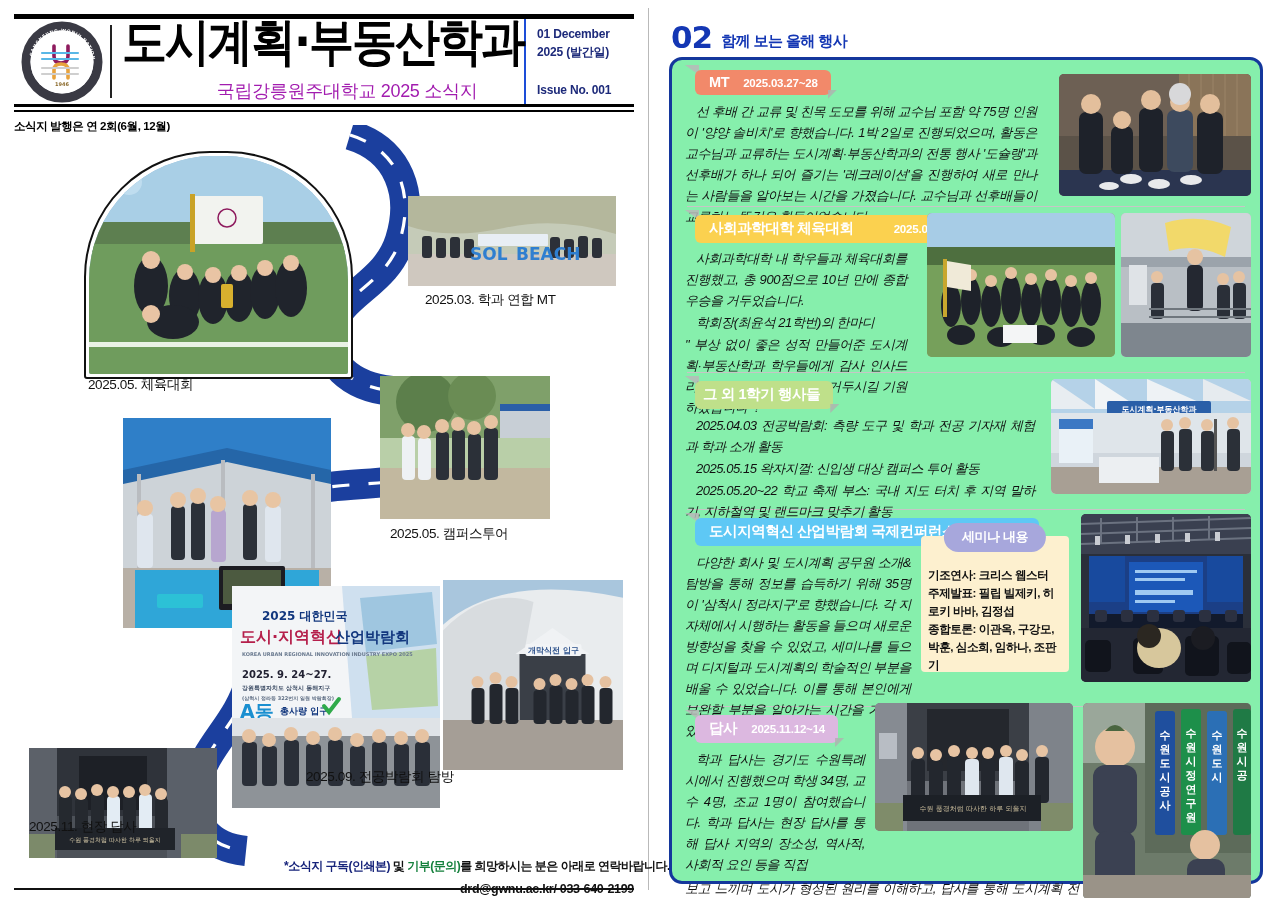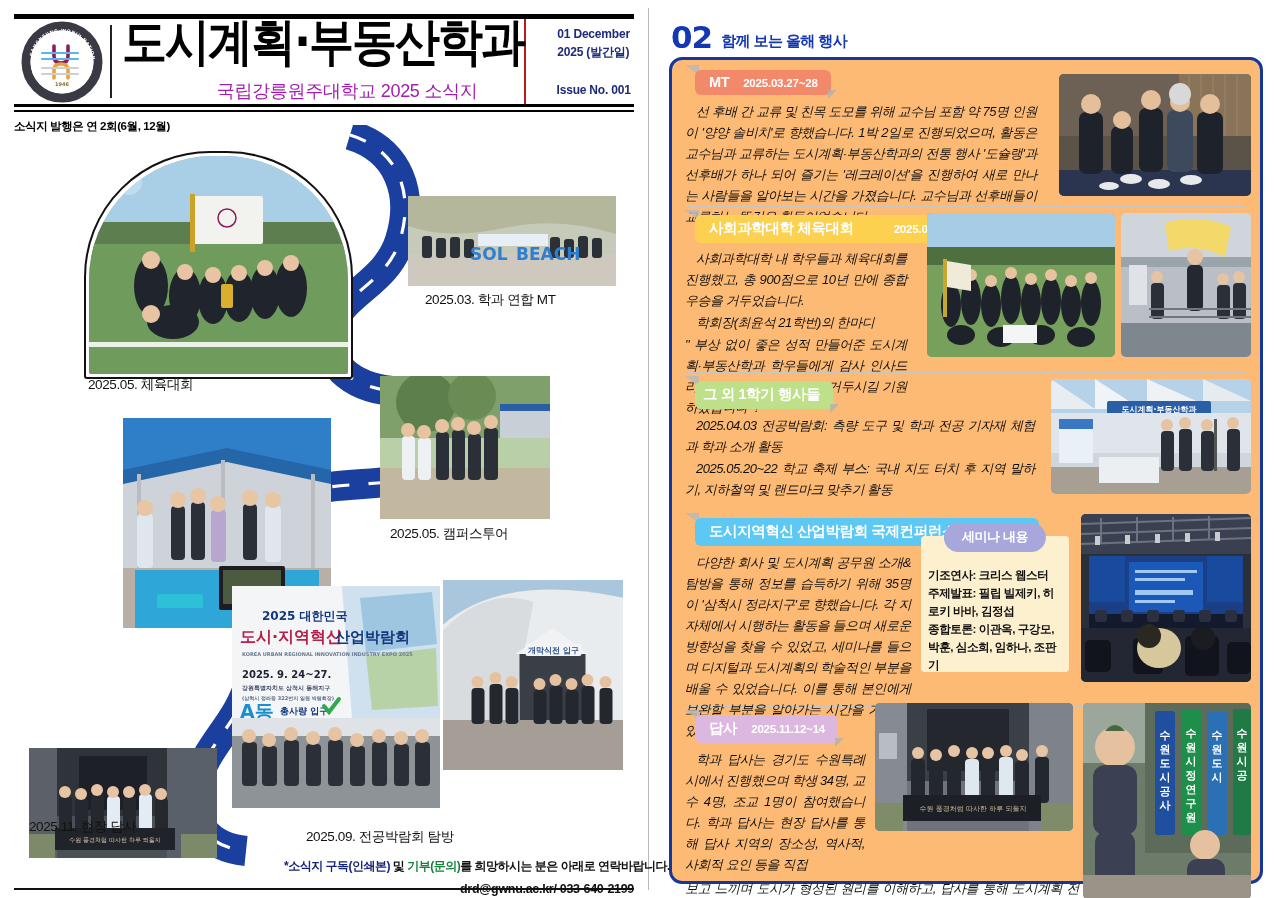--- a/index.html
+++ b/index.html
@@ -105,29 +105,28 @@
     font-size: 18px;
     font-weight: 500;
     color: #a21caf;
     letter-spacing: -0.3px;
     white-space: nowrap;
     margin-left: 48px;
   }
   .mast-right {
     width: 126px;
     flex: 0 0 auto;
-    border-left: 2px solid #b91c1c;
+    border-left: 2px solid #1d4ed8;
     padding-left: 11px;
     display: flex;
     flex-direction: column;
     justify-content: space-between;
     padding-top: 6px;
     padding-bottom: 7px;
     box-sizing: border-box;
-    align-items: center;
   }
   .mast-date {
     font-size: 12px;
     font-weight: 800;
     color: #1d2a7a;
     line-height: 1.5;
     letter-spacing: -0.2px;
   }
   .mast-issue {
     font-size: 12px;
@@ -256,21 +255,21 @@
     position: relative;
     top: -2px;
   }
 
   .card {
     position: absolute;
     left: 11px; top: 57px;
     width: 594px; height: 827px;
     border: 3px solid #14379c;
     border-radius: 13px;
-    background: #fdba74;
+    background: #86efac;
     box-sizing: border-box;
     padding: 10px 13px 8px 13px;
   }
 
   .entry { position: relative; }
   .hr-soft {
     height: 1px;
     background: #c6c6c6;
     margin: 0 2px;
   }
@@ -614,21 +613,21 @@
             <circle cx="81" cy="152" r="7"></circle>
               <circle cx="103" cy="148" r="7"></circle>
               <circle cx="125" cy="154" r="7"></circle>
             <circle cx="147" cy="150" r="7"></circle>
               <circle cx="169" cy="152" r="7"></circle>
               <circle cx="190" cy="150" r="7"></circle>
           </g>
         </svg>
       </div>
     </div>
-    <div class="cap" style="left:306px; top:828px;text-align:right;">2025.09. 전공박람회 탐방</div>
+    <div class="cap" style="left:306px; top:768px;text-align:right;">2025.09. 전공박람회 탐방</div>
 
     <div class="photo" id="photo-tent">
       <div class="ph-inner">
         <svg width="100%" height="100%" viewBox="0 0 183 190" preserveAspectRatio="xMidYMid slice">
           <rect width="183" height="190" fill="#c7ccd2"></rect>
           <rect width="183" height="46" fill="#a9c6dd"></rect>
           <path d="M0,46 Q60,-8 183,18 V140 H0 Z" fill="#e9ecee"></path>
           <path d="M0,52 Q44,6 92,22 L70,140 H0 Z" fill="#d8dcdf"></path>
           <rect x="78" y="74" width="66" height="66" fill="#3a3f47"></rect>
           <path d="M74,74 L111,48 L148,74 Z" fill="#f0f2f4"></path>
@@ -839,20 +838,21 @@
 
       <div class="entry" style="height:128px; padding-top:8px;">
         <div class="badge-wrap">
           <span class="badge-fold"></span>
           <span class="badge" style="background:#bfe08a;padding-left:8px;">
             <span class="b-label" style="color:#fff;">그 외 1학기 행사들</span>
           </span>
           <span class="badge-tail"></span>
         </div>
         <p class="body-text" style="width:350px; margin-top:6px;">2025.04.03 전공박람회: 측량 도구 및 학과 전공 기자재 체험과 학과 소개 활동</p>
+        <p class="body-text" style="width:350px; margin-top:1px;">2025.05.15 왁자지껄: 신입생 대상 캠퍼스 투어 활동</p>
         <p class="body-text" style="width:350px; margin-top:1px;">2025.05.20~22 학교 축제 부스: 국내 지도 터치 후 지역 말하기, 지하철역 및 랜드마크 맞추기 활동</p>
         <div class="photo-r" style="left:366px; top:6px; width:200px; height:115px;">
           <svg width="100%" height="100%" viewBox="0 0 200 115" preserveAspectRatio="xMidYMid slice">
             <rect width="200" height="115" fill="#cfd6dd"></rect>
             <rect width="200" height="34" fill="#b5d2e8"></rect>
             <path d="M0,0 L44,30 L0,30 Z" fill="#e8edf1"></path>
             <path d="M44,0 L90,30 L44,30 Z" fill="#f1f4f6"></path>
             <path d="M96,0 L150,24 L96,24 Z" fill="#eef2f5"></path>
             <path d="M152,0 L200,22 L152,22 Z" fill="#e6ebef"></path>
             <rect x="56" y="22" width="104" height="14" rx="2" fill="#2a5fa8"></rect>

